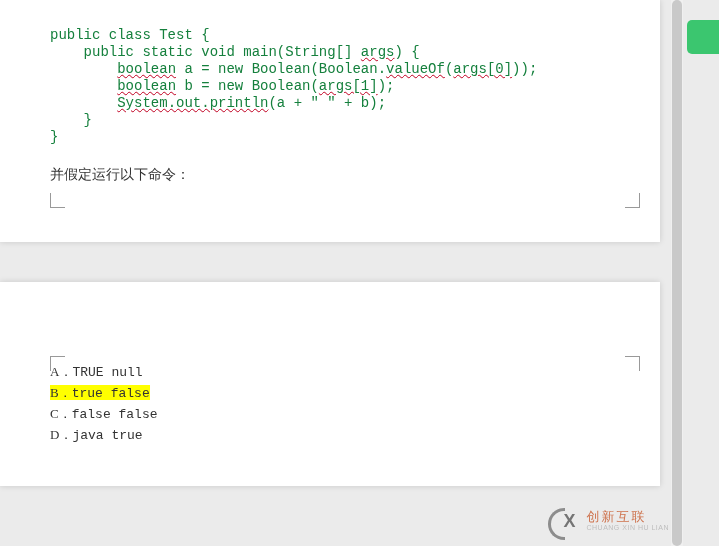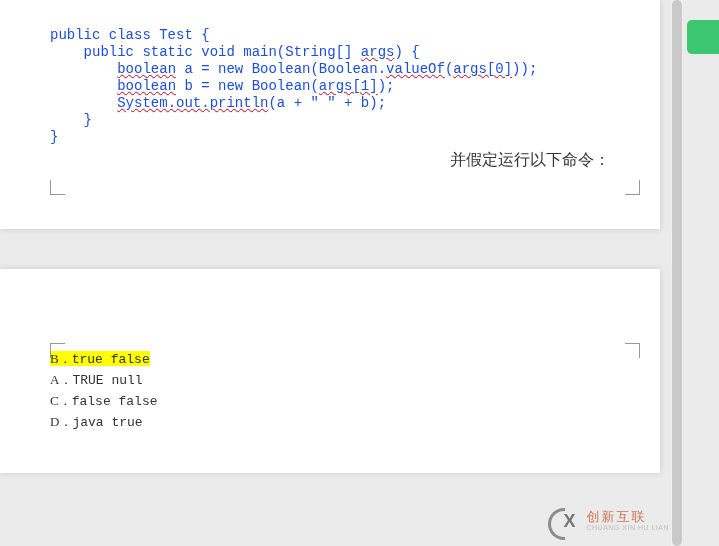--- a/index.html
+++ b/index.html
@@ -32,27 +32,26 @@
   .page.bottom {
     margin-top: 40px;
     padding-top: 80px;
     padding-bottom: 40px;
   }
   .code {
     font-family: "Courier New", monospace;
     white-space: pre;
     font-size: 14px;
     line-height: 17px;
-    color: #1d4ed8;
+    color: #15803d;
   }
   .para {
-    font-size: 16px;
-    margin-top: 4px;
+    font-size: 14px;
+    margin-top: 20px;
     margin-bottom: 18px;
-    text-align: right;
   }
   .squiggle {
     text-decoration: underline wavy #c00020;
     text-decoration-thickness: 1px;
     text-underline-offset: 1px;
   }
   .corner {
     position: relative;
     width: 560px;
     height: 0;
@@ -154,24 +153,24 @@
 
 
     <div class="corner bl"></div>
   </div>
 
   <div class="page bottom">
     <div class="corner tl"></div>
 
     <div class="choices">
       <div>
-        <span class="hl"><span class="choice-label">B．</span><span class="choice-text">true false</span></span>
+        <span class="choice-label">A．</span><span class="choice-text">TRUE null</span>
       </div>
       <div>
-        <span class="choice-label">A．</span><span class="choice-text">TRUE null</span>
+        <span class="hl"><span class="choice-label">B．</span><span class="choice-text">true false</span></span>
       </div>
       <div>
         <span class="choice-label">C．</span><span class="choice-text">false false</span>
       </div>
       <div>
         <span class="choice-label">D．</span><span class="choice-text">java true</span>
       </div>
 
     </div>
   </div>

